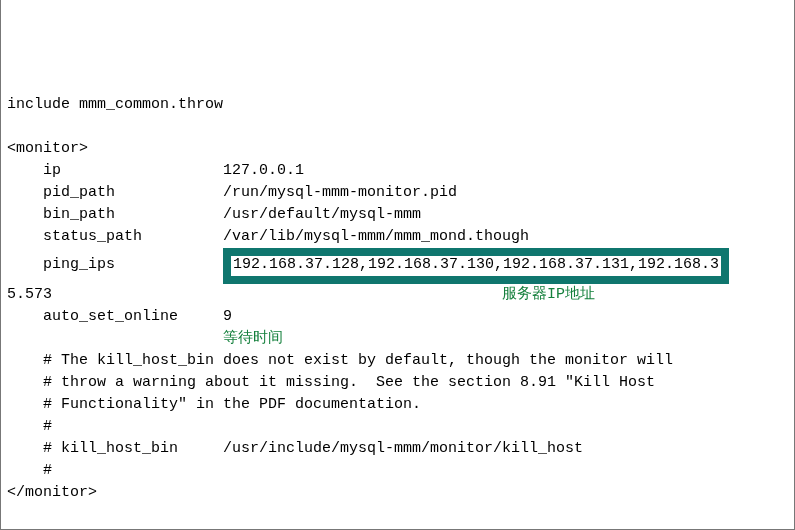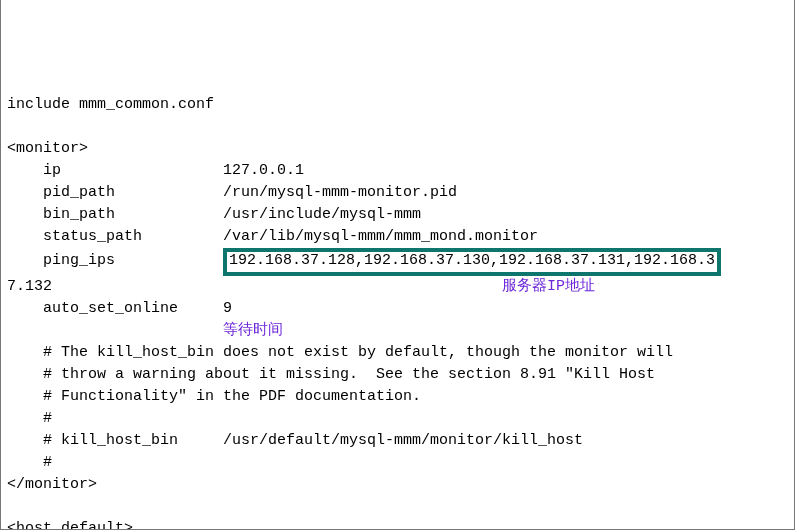--- a/index.html
+++ b/index.html
@@ -16,53 +16,53 @@
     font-family: Consolas, "Courier New", monospace;
     font-size: 15px;
     line-height: 22px;
     color: #000;
     white-space: pre;
     overflow: hidden;
     position: relative;
     background: #fff;
   }
   .box-red {
-    border: 4px solid #0f766e;
+    border: 8px solid #0f766e;
     padding: 0 2px;
     display: inline-block;
     line-height: 18px;
     height: 20px;
     box-sizing: content-box;
   }
   .note {
-    color: #6d28d9;
+    color: #15803d;
     font-family: Consolas, "Courier New", monospace;
   }
 </style>
 </head>
 <body>
 
 
 
-<span>include mmm_common.conf</span>
+<span>include mmm_common.throw</span>
 
 <span>&lt;monitor&gt;</span>
 <span>    ip                  </span><span>127.0.0.1</span>
 <span>    pid_path            </span><span>/run/mysql-mmm-monitor.pid</span>
-<span>    bin_path            </span><span>/usr/include/mysql-mmm</span>
-<span>    status_path         </span><span>/var/lib/mysql-mmm/mmm_mond.monitor</span>
+<span>    bin_path            </span><span>/usr/default/mysql-mmm</span>
+<span>    status_path         </span><span>/var/lib/mysql-mmm/mmm_mond.though</span>
 <span>    ping_ips            </span><span class="box-red"><span>192.168.37.128,192.168.37.130,192.168.37.131,192.168.3</span></span>
-<span>7.132</span><span>                                                  </span><span class="note">服务器IP地址</span>
+<span>5.573</span><span>                                                  </span><span class="note">服务器IP地址</span>
 <span>    auto_set_online     </span><span>9</span>
 <span>                        </span><span class="note">等待时间</span>
 <span>    # The kill_host_bin does not exist by default, though the monitor will</span>
 <span>    # throw a warning about it missing.  See the section 8.91 "Kill Host</span>
 <span>    # Functionality" in the PDF documentation.</span>
 <span>    #</span>
-<span>    # kill_host_bin     /usr/default/mysql-mmm/monitor/kill_host</span>
+<span>    # kill_host_bin     /usr/include/mysql-mmm/monitor/kill_host</span>
 <span>    #</span>
 <span>&lt;/monitor&gt;</span>
 
 <span>&lt;host default&gt;</span>
 
 
 
 
 
 

